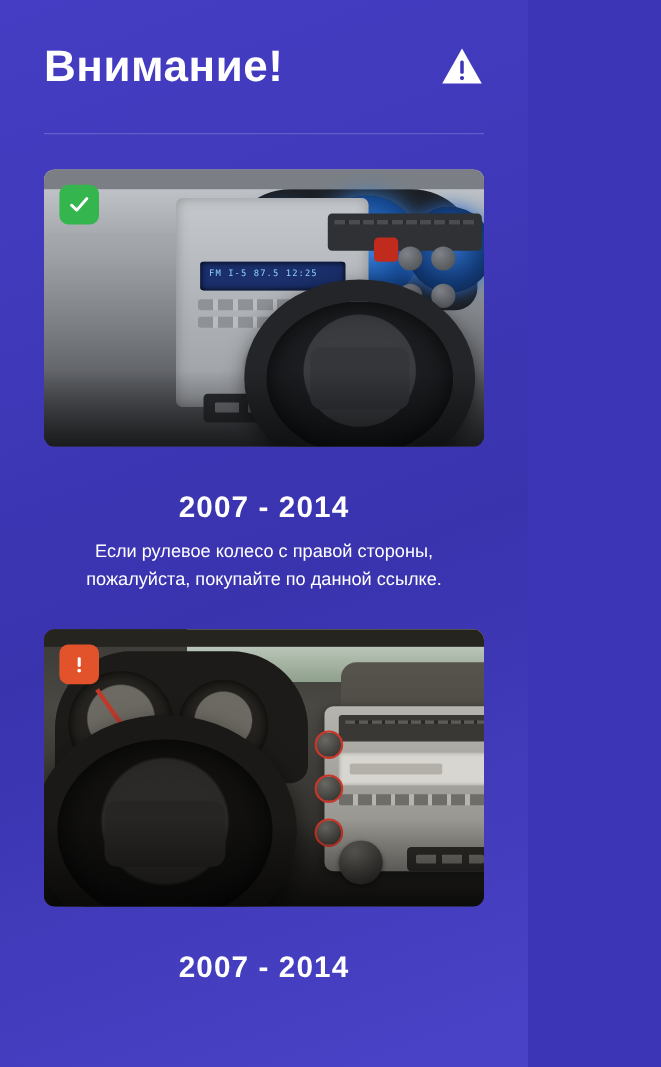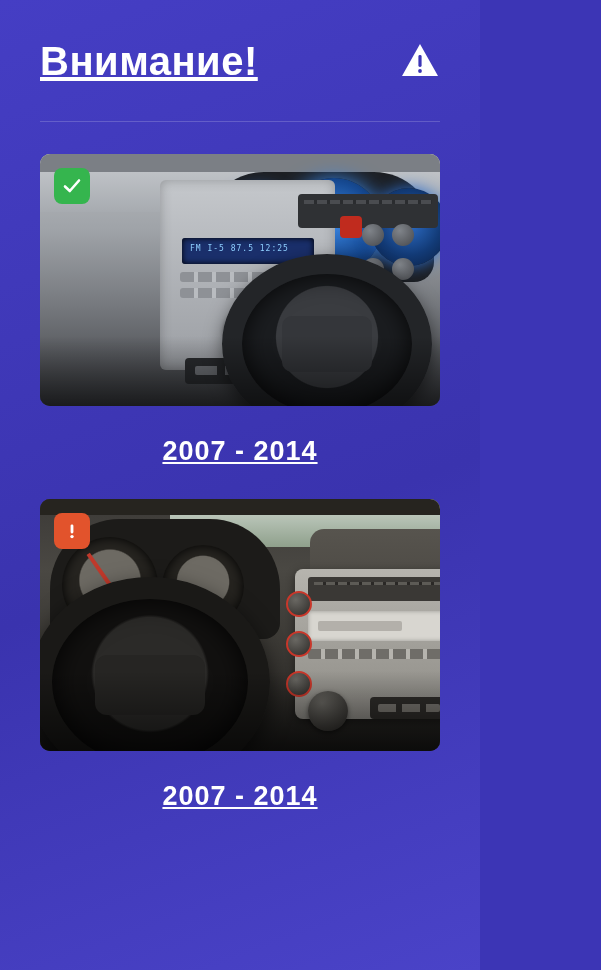--- a/index.html
+++ b/index.html
@@ -13,21 +13,20 @@
     background: #3c35b5;
     color: #ffffff;
     position: relative;
   }
   .page {
     width: 480px;
     height: 970px;
     background: linear-gradient(160deg, #453ec4 0%, #3a33ae 55%, #4a43c8 100%);
     position: relative;
     padding: 0 40px;
-    text-decoration: underline;
   }
 
   
   .header {
     height: 122px;
     display: flex;
     align-items: center;
     justify-content: space-between;
     border-bottom: 1px solid rgba(255,255,255,0.18);
   }
@@ -69,21 +68,21 @@
   }
   .badge.ok { background: #35b54e; }
   .badge.warn { background: #e2532c; }
   .badge svg { display: block; }
 
   .caption-year {
     text-align: center;
     font-size: 27px;
     font-weight: bold;
     letter-spacing: 1px;
-    margin-top: 30px;
+    margin-top: 40px;
   }
   .caption-text {
     text-align: center;
     font-size: 16.5px;
     line-height: 1.55;
     margin-top: 12px;
     padding: 0 14px;
     font-weight: 300;
   }
 
@@ -186,20 +185,21 @@
         <div class="d1-wheel"></div>
         <div class="d1-shadow"></div>
       </div>
       <div class="badge ok">
         <svg width="20" height="20" viewBox="0 0 20 20" aria-hidden="true">
           <path d="M3 10.5 L7.8 15 L17 4.5" fill="none" stroke="#ffffff" stroke-width="2.6" stroke-linecap="round" stroke-linejoin="round"></path>
         </svg>
       </div>
     </div>
     <div class="caption-year">2007 - 2014</div>
+    <div class="caption-text">Если рулевое колесо с правой стороны, пожалуйста, покупайте по данной ссылке.</div>
   </div>
 
   <div class="block">
     <div class="photo-wrap">
       <div class="dash2">
         <div class="d2-bg"></div>
         <div class="d2-wind"></div>
         <div class="d2-windtop"></div>
         <div class="d2-rightdash"></div>
         <div class="d2-stack"></div>

